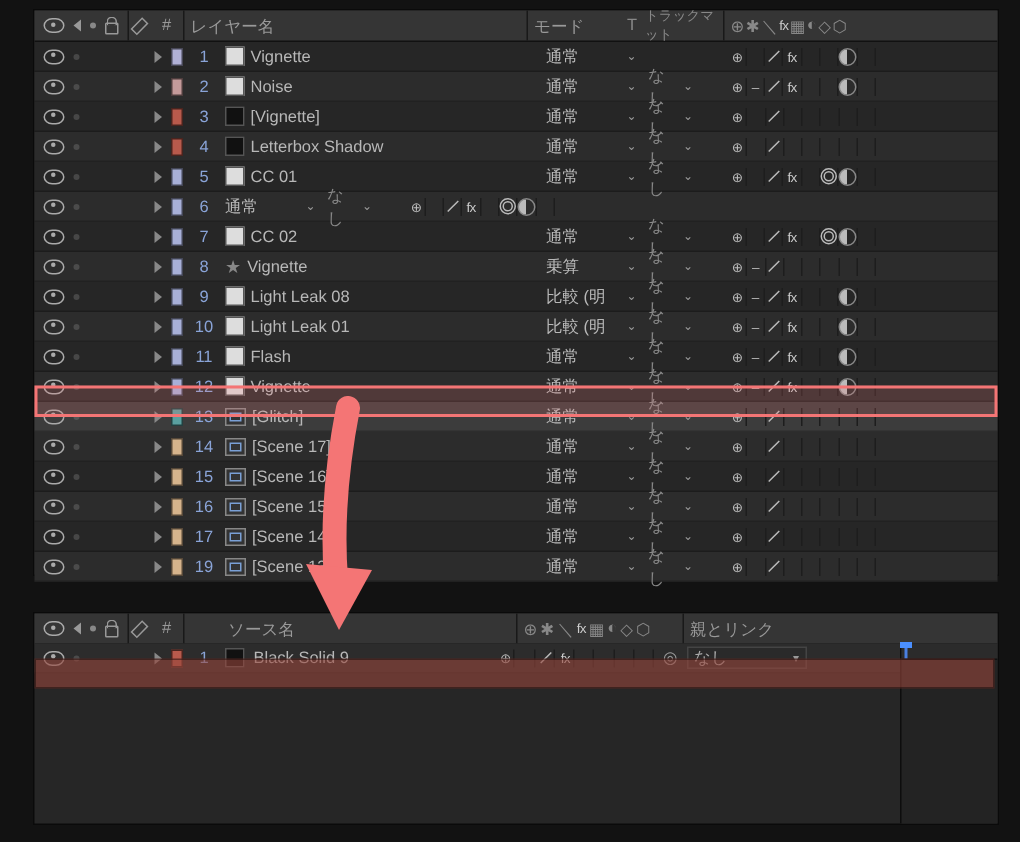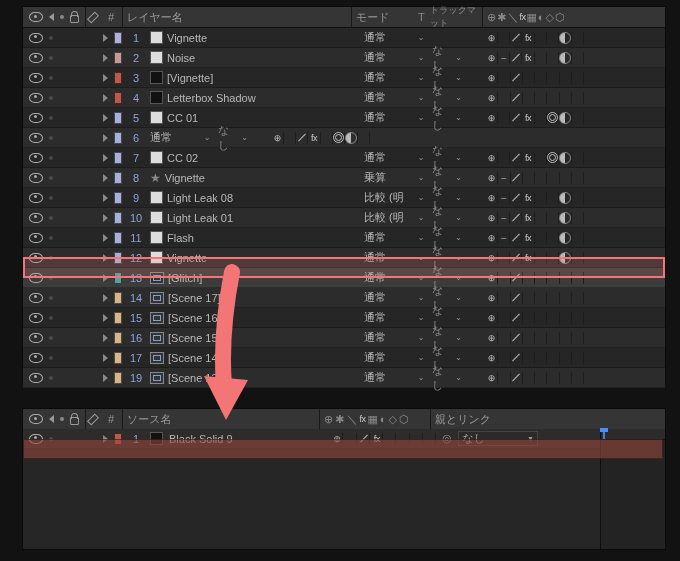--- a/index.html
+++ b/index.html
@@ -915,21 +915,21 @@
         <span class="speaker"></span>
         <span class="dot"></span>
         <span class="lock"></span>
       </div>
       <div class="vsep"></div>
       <div class="hcell" style="width:14px;justify-content:center;">
           <span class="tag"></span>
         </div>
       <div class="hcell" style="width:22px;justify-content:center;color:#999;">#</div>
       <div class="vsep"></div>
-      <div class="hcell" style="width:196px;">ソース名</div>
+      <div class="hcell" style="width:196px;margin-left:25px;">ソース名</div>
       <div class="vsep"></div>
       <div class="hcell c-sw2" style="color:#888;">
         <span>⊕</span>
           <span>✱</span>
           <span>＼</span>
           <span class="fx">fx</span>
           <span>▦</span>
           <span>◐</span>
           <span>◇</span>
           <span>⬡</span>

